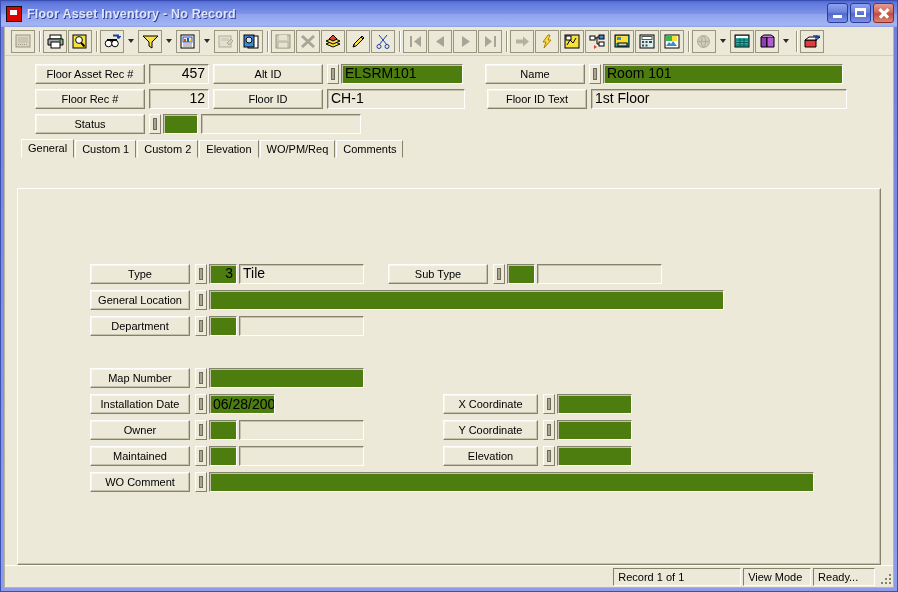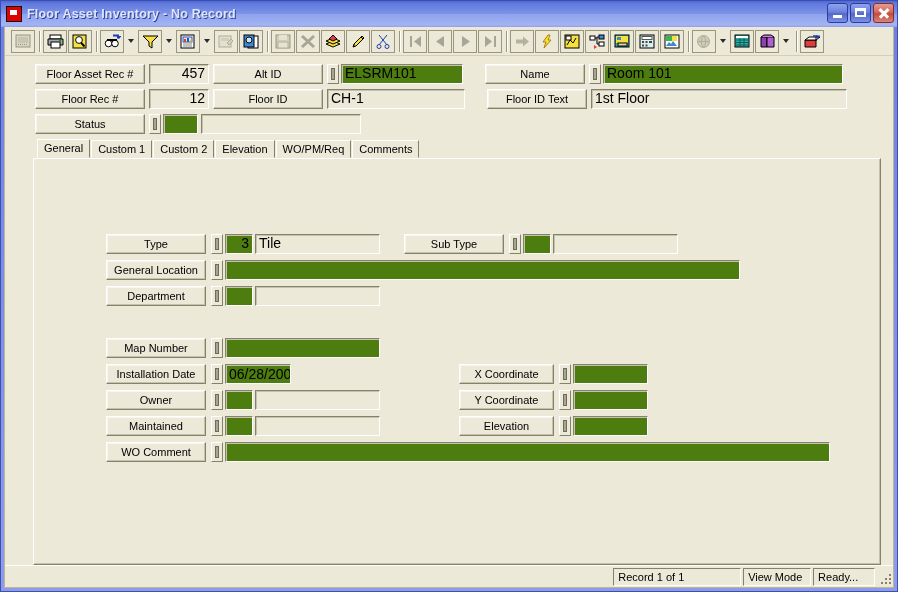--- a/index.html
+++ b/index.html
@@ -136,22 +136,22 @@
     display:flex;align-items:center;justify-content:center;
     margin-right:2px;flex:0 0 12px;
   }
   .lookup:after{
     content:"";display:block;width:4px;height:12px;
     background:#a8a592;border:1px solid #6e6b58;box-sizing:border-box;
   }
 
   
   #tabarea{
-    flex:1 1 auto;margin:2px 12px 0 28px;
-    display:flex;flex-direction:column;min-height:0;
+    flex:1 1 auto;margin:2px 12px 0 12px;
+    display:flex;flex-direction:column;min-height:0;gap:30px;
   }
   #tabstrip{display:flex;align-items:flex-end;height:19px;padding-left:4px;}
   .tab{
     box-sizing:border-box;height:18px;line-height:16px;
     padding:0 6px;font-size:11px;color:#000;
     background:#ece9d8;
     border:1px solid;
     border-color:#ffffff #85826b #ece9d8 #ffffff;
     margin-right:1px;
     white-space:nowrap;

